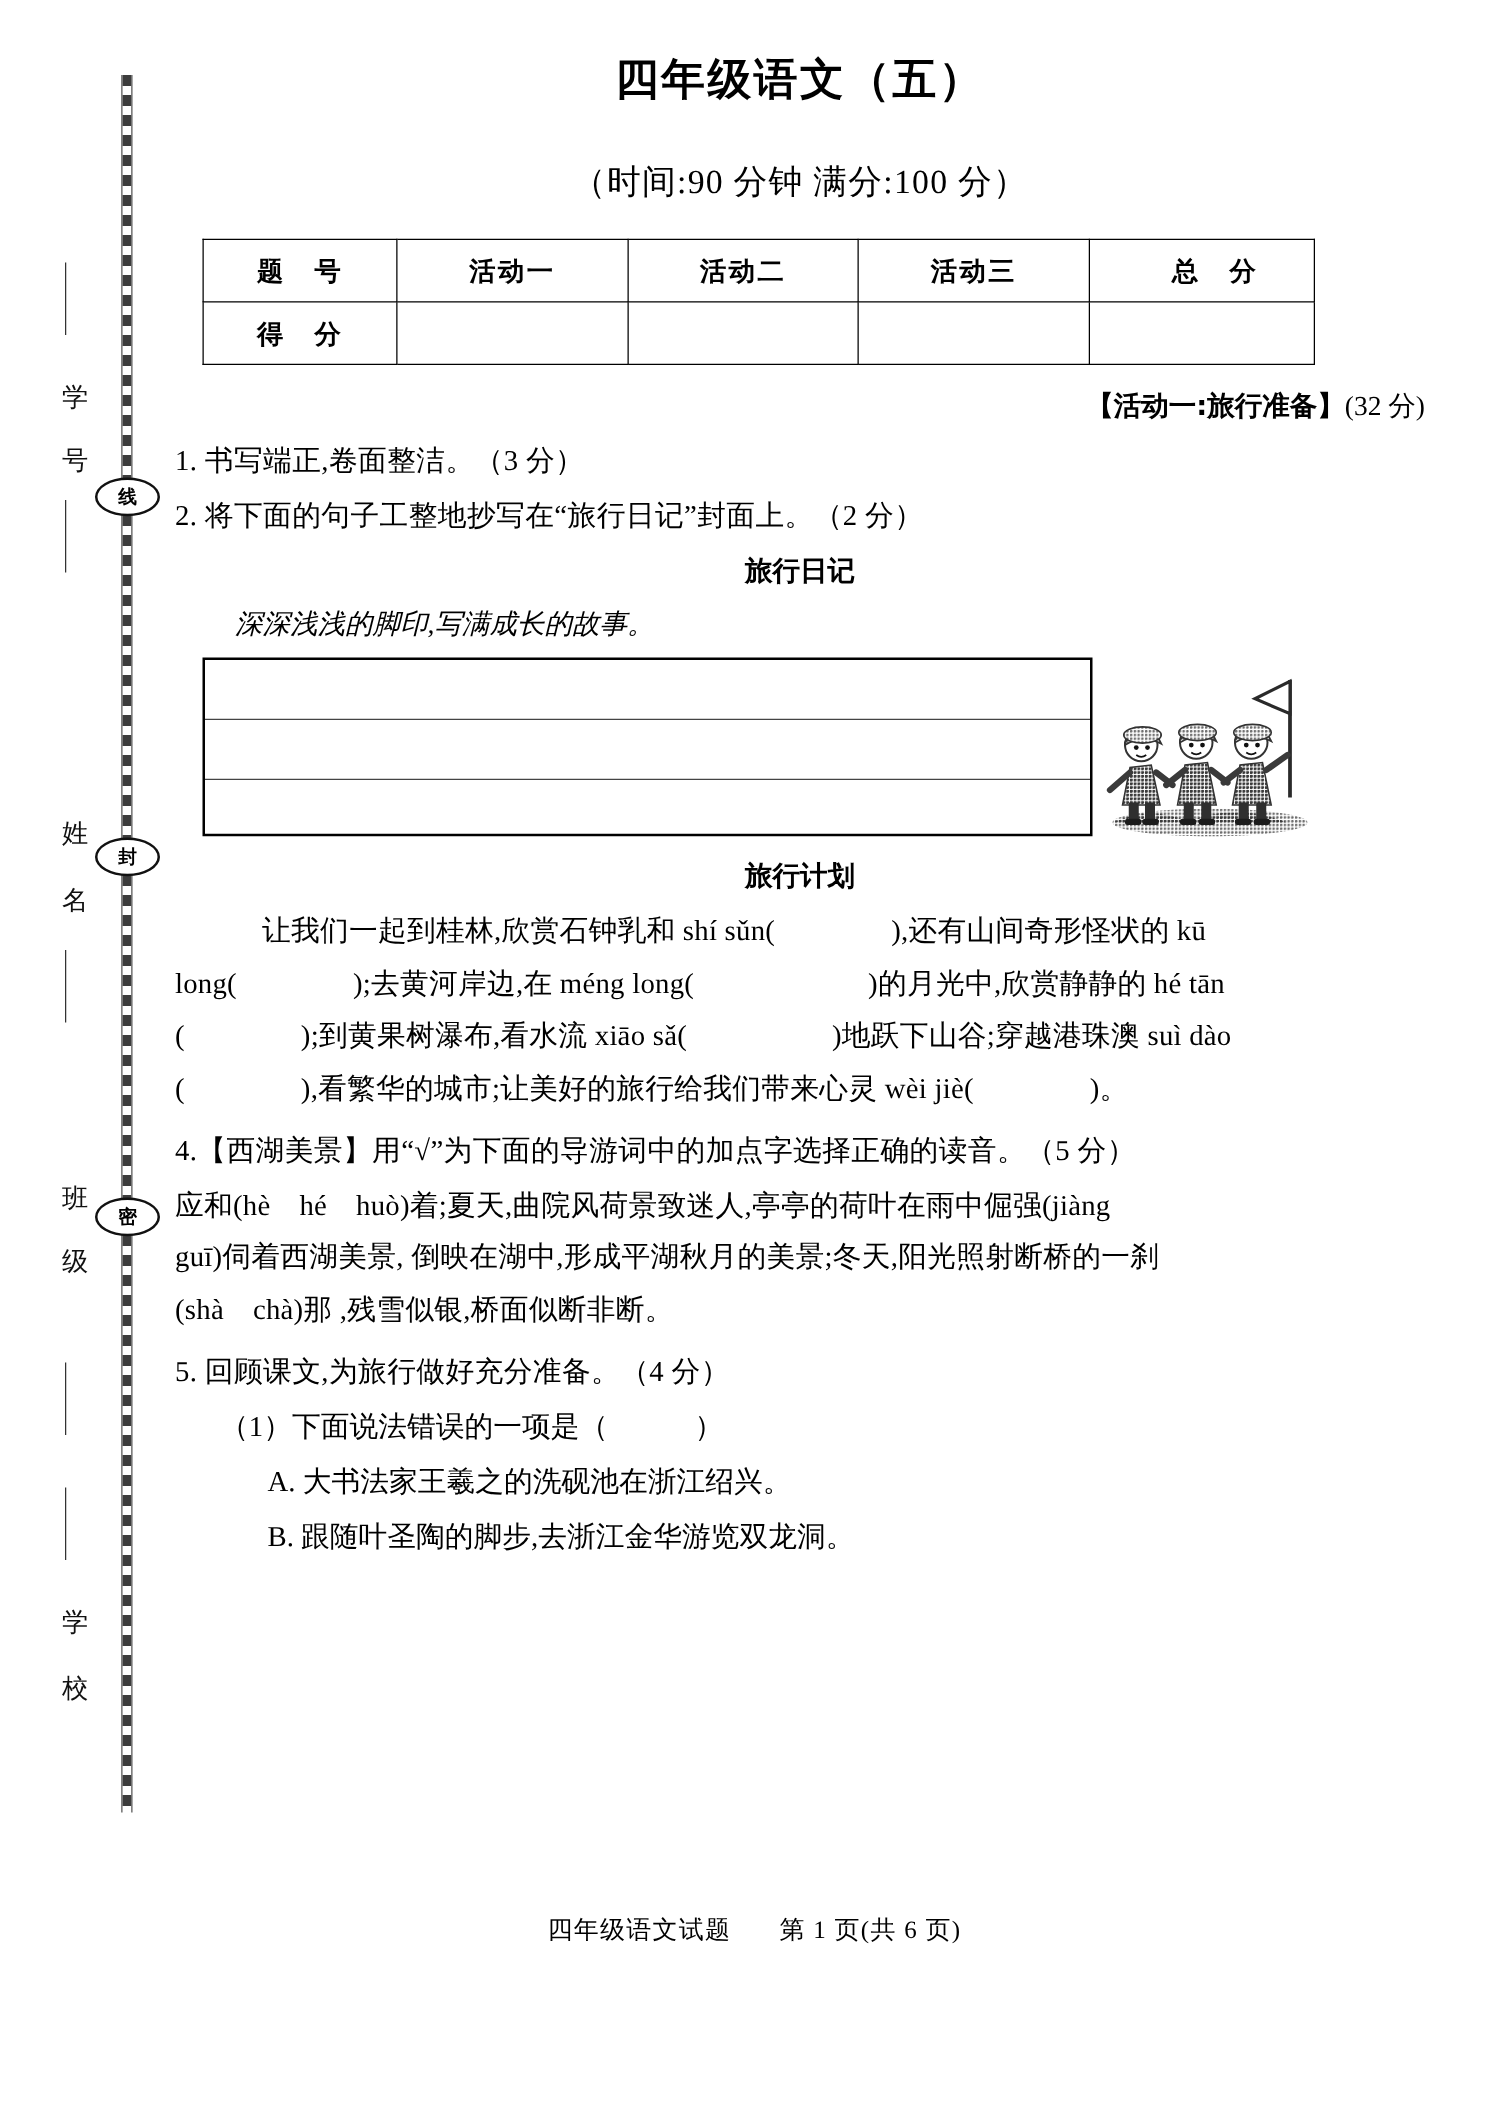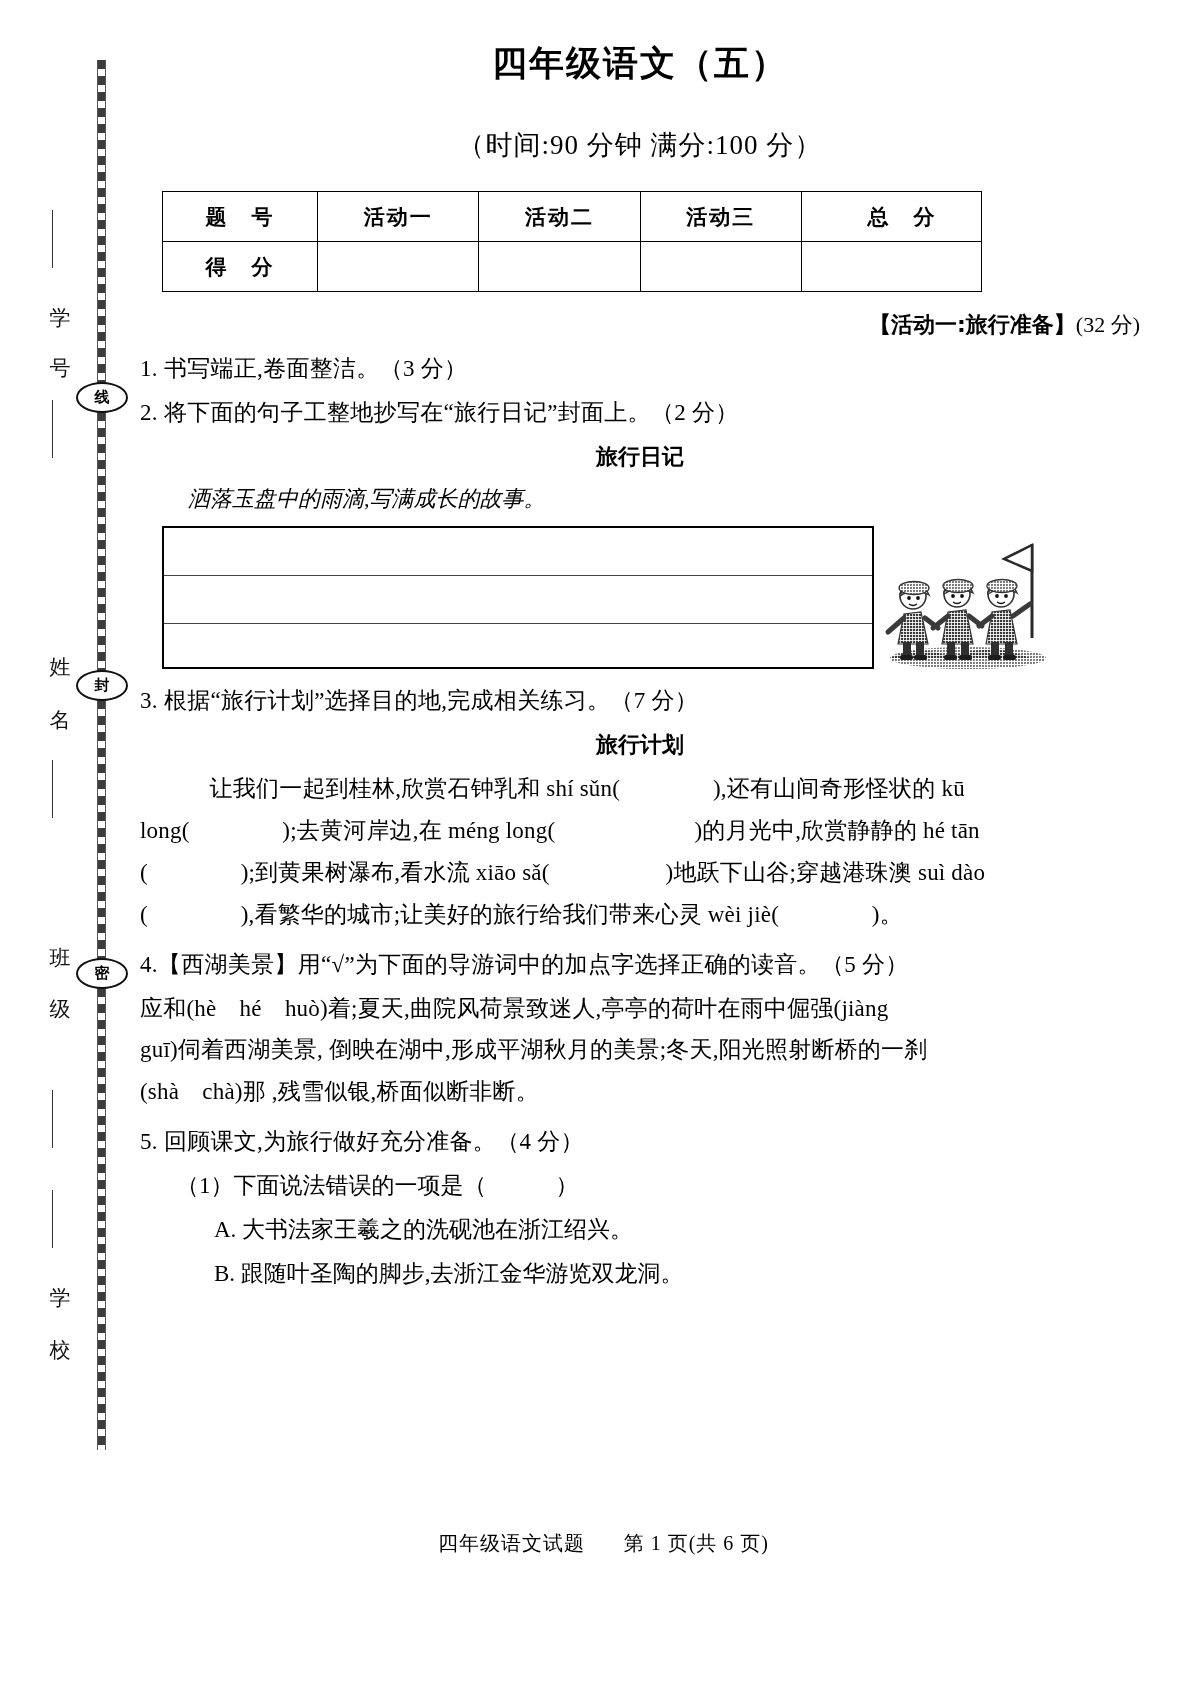--- a/index.html
+++ b/index.html
@@ -106,21 +106,21 @@
     padding-top: 24px;
     text-align: center;
     font-family: "Liberation Serif", serif;
     font-size: 27px;
     letter-spacing: 1px;
   }
 
   
   #score-table {
     margin: 28px 0 0 22px;
-    width: 820px;
+    width: 890px;
     border-collapse: collapse;
     table-layout: fixed;
   }
   #score-table td {
     border: 1px solid #000;
     height: 47px;
     text-align: center;
     vertical-align: middle;
     font-family: "DejaVu Sans", sans-serif;
     font-size: 21px;
@@ -283,21 +283,21 @@
   </tbody>
     </table>
 
   <p class="q-section-head">
     <span>【活动一:旅行准备】</span><span class="pts">(32 分)</span>
   </p>
 
   <p class="q-line">1. 书写端正,卷面整洁。（3 分）</p>
   <p class="q-line">2. 将下面的句子工整地抄写在“旅行日记”封面上。（2 分）</p>
   <p class="center-head">旅行日记</p>
-  <p class="indent-line hand-line">洒落玉盘中的雨滴,写满成长的故事。</p>
+  <p class="indent-line hand-line">深深浅浅的脚印,写满成长的故事。</p>
 
   <div id="copy-row">
     <div id="copy-box">
       <div class="rule r1"></div>
       <div class="rule r2"></div>
     </div>
 
     <svg id="hikers-illustration" viewBox="0 0 175 155">
       <defs>
         <pattern id="dots" width="3" height="3" patternUnits="userSpaceOnUse">
@@ -359,21 +359,20 @@
         <ellipse cx="122" cy="68" rx="15" ry="6.5" fill="url(#dots)" stroke="#333" stroke-width="1.3"></ellipse>
         <circle cx="117" cy="78" r="1.9" fill="#111"></circle>
           <circle cx="126" cy="78" r="1.9" fill="#111"></circle>
         <path d="M117 84 q4 3 8 0" stroke="#111" stroke-width="1.3" fill="none"></path>
         <path d="M112 98 L99 108" stroke="#3a3a3a" stroke-width="5" stroke-linecap="round"></path>
         <path d="M133 98 L150 86" stroke="#3a3a3a" stroke-width="5" stroke-linecap="round"></path>
       </g>
     </svg>
   </div>
 
-  <p class="q-line">3. 根据“旅行计划”选择目的地,完成相关练习。（7 分）</p>
   <p class="center-head">旅行计划</p>
 
   <div class="body-para">
     <span class="ln">　　　让我们一起到桂林,欣赏石钟乳和 shí sǔn(　　　　),还有山间奇形怪状的 kū</span>
     <span class="ln">long(　　　　);去黄河岸边,在 méng long(　　　　　　)的月光中,欣赏静静的 hé tān</span>
     <span class="ln">(　　　　);到黄果树瀑布,看水流 xiāo sǎ(　　　　　)地跃下山谷;穿越港珠澳 suì dào</span>
     <span class="ln">(　　　　),看繁华的城市;让美好的旅行给我们带来心灵 wèi jiè(　　　　)。</span>
   </div>
 
   <p class="q-line">4.【西湖美景】用“√”为下面的导游词中的加点字选择正确的读音。（5 分）</p>

